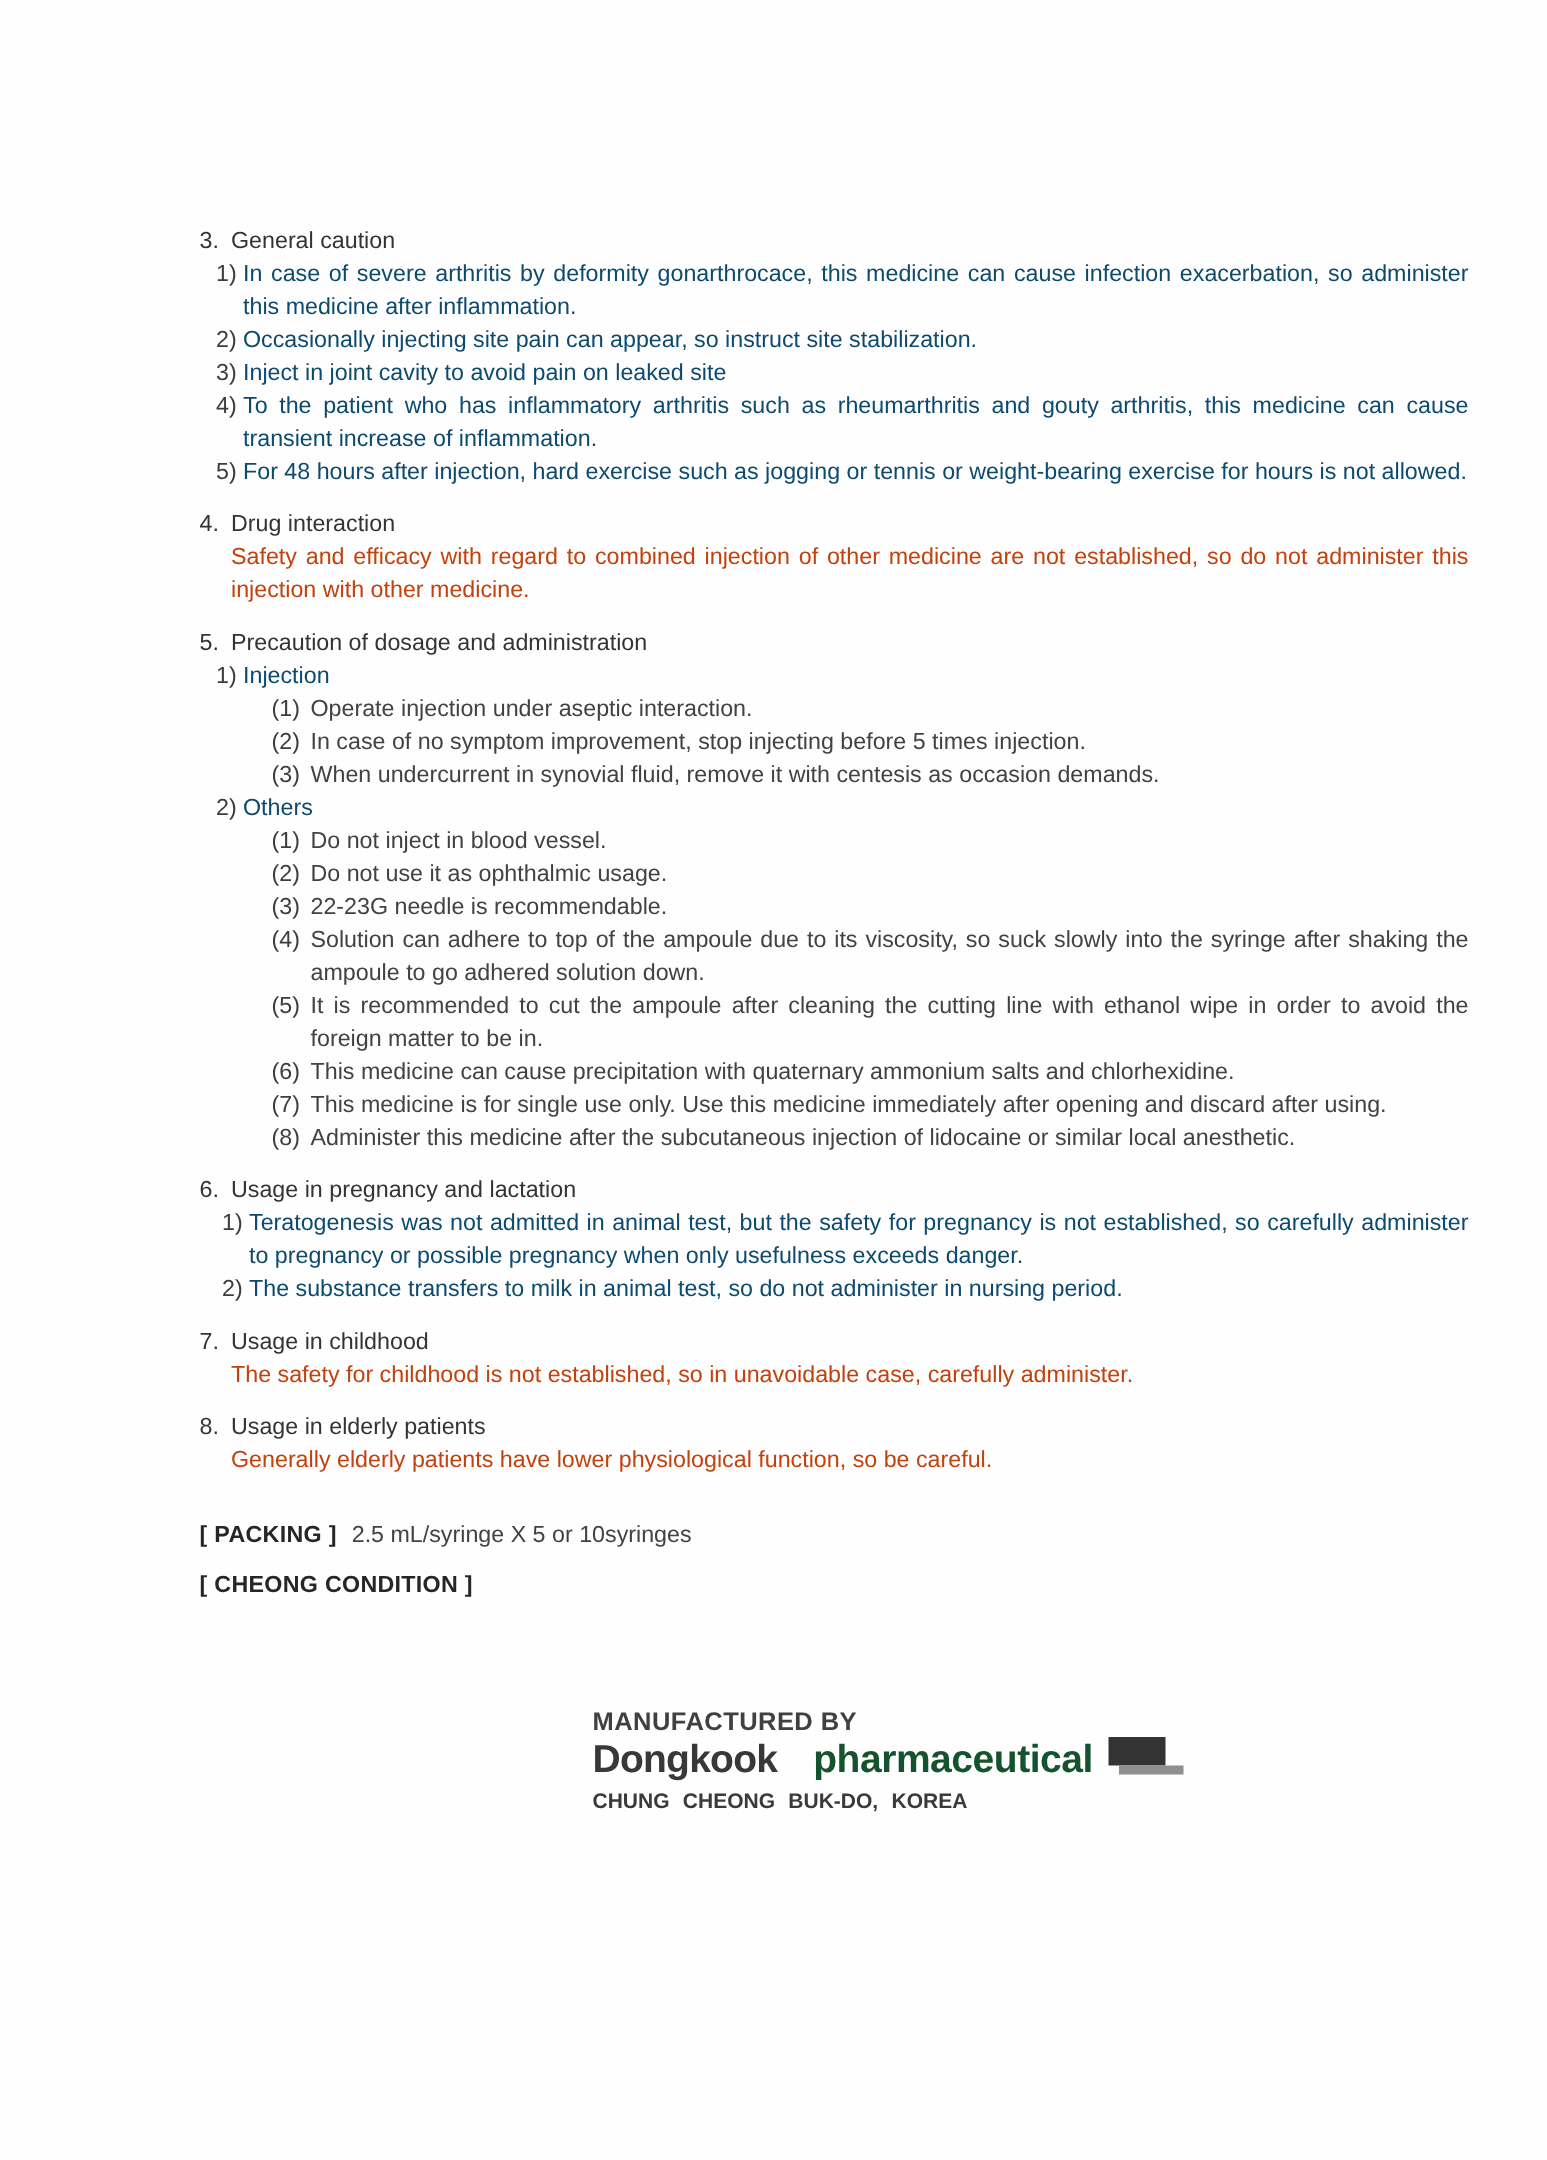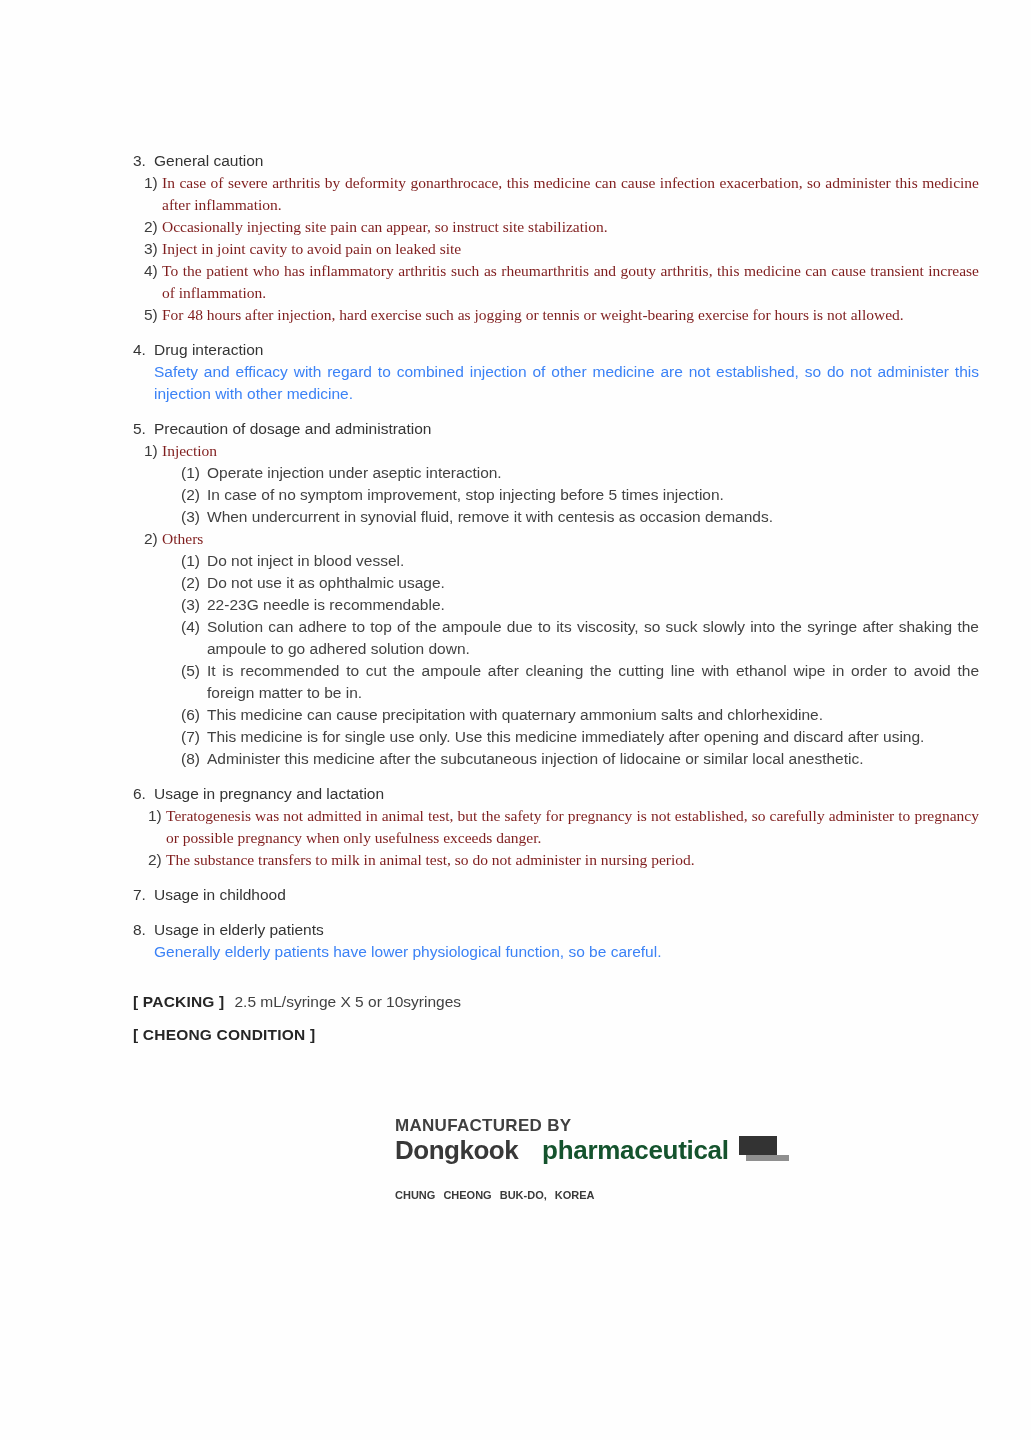--- a/index.html
+++ b/index.html
@@ -16,26 +16,26 @@
     position:absolute;
     left:133px; top:150px;
     width:846px;
     font-size:15.5px;
     line-height:22px;
   }
   .sec{margin-bottom:13px;}
   .sec-head{display:flex;color:#343434;}
   .sec-num{flex:none;width:21px;}
   .sec-title{flex:1;}
-  .sec-body{margin-left:21px;text-align:justify;color:#3b82f6;}
+  .sec-body{margin-left:21px;text-align:justify;color:#c2410c;}
   .items{margin-left:11px;}
   .items-flush{margin-left:15px;}
   .item{display:flex;}
   .ilabel{flex:none;width:18px;}
-  .itext{flex:1;text-align:justify;color:#7f1d1d;font-family:Liberation Serif, serif;}
+  .itext{flex:1;text-align:justify;color:#0c4a6e;}
   .subitems{margin-left:37px;}
   .subitem{display:flex;}
   .slabel{flex:none;width:26px;}
   .stext{flex:1;text-align:justify;color:#424242;}
   .kvline{display:flex;color:#424242;}
   .kvline.packing{margin-top:28px;}
   .kvline.storage{margin-top:11px;}
   .kvlabel{flex:none;font-weight:bold;color:#262626;margin-right:10px;letter-spacing:0.2px;text-align:center;}
   .manufacturer{
     margin-top:72px;
@@ -51,21 +51,21 @@
   }
   .brand-bold{font-size:26px;font-weight:bold;letter-spacing:-0.5px;color:#383838;}
   .brand-regular{font-size:26px;font-weight:bold;margin-left:24px;letter-spacing:-0.3px;color:#14532d;}
   .logo{
     position:relative;flex:none;
     width:50px;height:26px;margin-left:10px;
   }
   .logo .logo-top{position:absolute;left:0;top:1px;width:38px;height:19px;background:#333333;}
   .logo .logo-bar{position:absolute;left:7px;top:20px;width:43px;height:6px;background:#8f8f8f;}
   .mfg-address{
-    font-size:11px;font-weight:bold;word-spacing:5px;line-height:20px;margin-top:20px;color:#3a3a3a;
+    font-size:14px;font-weight:bold;word-spacing:5px;line-height:20px;margin-top:3px;color:#3a3a3a;
   }
 </style>
 </head>
 <body>
 
 <div class="page">
   <main class="content">
 
     <section class="sec">
       <div class="sec-head">
@@ -184,20 +184,21 @@
           <span class="itext">The substance transfers to milk in animal test, so do not administer in nursing period.</span>
         </div>
       </div>
     </section>
 
     <section class="sec">
       <div class="sec-head">
         <span class="sec-num">7.</span>
         <span class="sec-title">Usage in childhood</span>
       </div>
+      <div class="sec-body">The safety for childhood is not established, so in unavoidable case, carefully administer.</div>
     </section>
 
     <section class="sec">
       <div class="sec-head">
         <span class="sec-num">8.</span>
         <span class="sec-title">Usage in elderly patients</span>
       </div>
       <div class="sec-body">Generally elderly patients have lower physiological function, so be careful.</div>
     </section>
 

